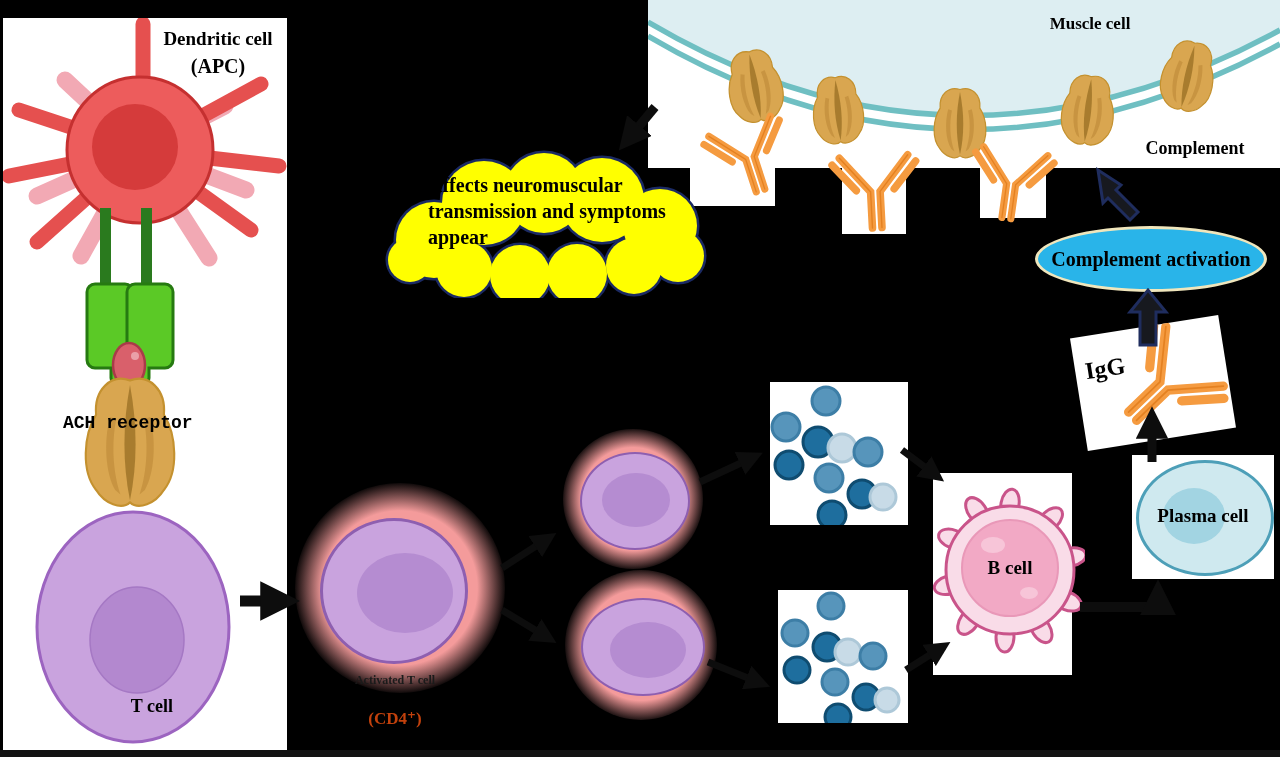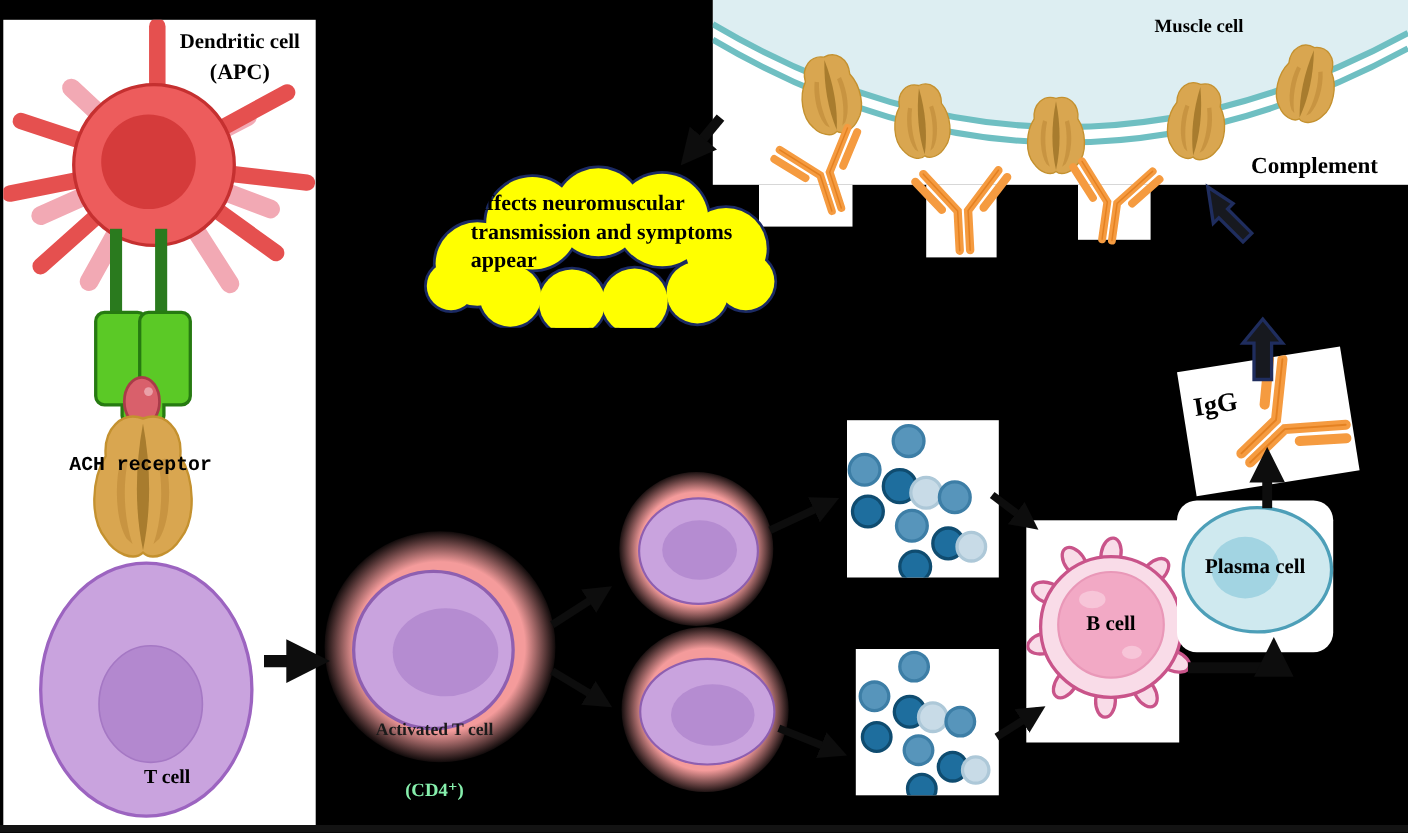--- a/index.html
+++ b/index.html
@@ -93,22 +93,22 @@
     </svg>
     <div class="lbl center" style="left:150px;top:10px;width:130px;font-size:19px;">Dendritic cell</div>
     <div class="lbl center" style="left:150px;top:37px;width:130px;font-size:20px;">(APC)</div>
     <div class="lbl" style="left:60px;top:395px;width:135px;font-size:18px;font-family:Liberation Mono, monospace;">ACH receptor</div>
     <div class="lbl center" style="left:90px;top:678px;width:80px;font-size:18px;text-align:right;">T cell</div>
   </div>
 
   <div class="halo" style="left:295px;top:483px;width:210px;height:210px;background:radial-gradient(circle,#f49b9b 0%,#f49b9b 52%,rgba(244,155,155,0) 72%);"></div>
   <div class="cell-ellipse" style="left:320px;top:518px;width:142px;height:140px;background:#c9a3de;border:3px solid #8e5fb0;"></div>
   <div class="cell-ellipse" style="left:357px;top:553px;width:96px;height:80px;background:#b58cd1;"></div>
-  <div class="lbl center" style="left:315px;top:655px;width:160px;font-size:16px;color:#1b1b1b;">Activated T cell</div>
-  <div class="lbl center" style="left:340px;top:709px;width:110px;font-size:17px;color:#86efac;">(CD4⁺)</div>
+  <div class="lbl center" style="left:315px;top:674px;width:160px;font-size:12px;color:#1b1b1b;">Activated T cell</div>
+  <div class="lbl center" style="left:340px;top:709px;width:110px;font-size:17px;color:#c2410c;">(CD4⁺)</div>
 
   <div class="halo" style="left:563px;top:429px;width:140px;height:140px;background:radial-gradient(circle,#f49b9b 0%,#f49b9b 52%,rgba(244,155,155,0) 73%);"></div>
   <div class="cell-ellipse" style="left:580px;top:452px;width:106px;height:94px;background:#c9a3de;border:2.5px solid #8e5fb0;"></div>
   <div class="cell-ellipse" style="left:602px;top:473px;width:68px;height:54px;background:#b58cd1;"></div>
 
   <div class="halo" style="left:565px;top:570px;width:152px;height:150px;background:radial-gradient(circle,#f49b9b 0%,#f49b9b 52%,rgba(244,155,155,0) 73%);"></div>
   <div class="cell-ellipse" style="left:581px;top:598px;width:120px;height:94px;background:#c9a3de;border:2.5px solid #8e5fb0;"></div>
   <div class="cell-ellipse" style="left:610px;top:622px;width:76px;height:56px;background:#b58cd1;"></div>
 
   <div class="whitebox" style="left:770px;top:382px;width:138px;height:143px;">
@@ -159,35 +159,38 @@
         <ellipse cx="44" cy="38" rx="9" ry="15" transform="rotate(325 44 38)"></ellipse>
         <circle cx="77" cy="97" r="64"></circle>
       </g>
       <circle cx="77" cy="95" r="48" fill="#f2a9c5" stroke="#e998b8" stroke-width="2"></circle>
       <ellipse cx="60" cy="72" rx="12" ry="8" fill="#f7c5d8"></ellipse>
       <ellipse cx="96" cy="120" rx="9" ry="6" fill="#f7c5d8"></ellipse>
     </svg>
     <div class="lbl center" style="left:36px;top:84px;width:82px;font-size:19px;">B cell</div>
   </div>
 
-  <div class="whitebox" style="left:1070px;top:455px;width:142px;height:138px;border-radius:18px;">
+  <div class="whitebox" style="left:1132px;top:455px;width:142px;height:124px;">
     <div class="cell-ellipse" style="left:4px;top:5px;width:132px;height:110px;background:#cfe9ef;border:3px solid #4d9fb8;"></div>
     <div class="cell-ellipse" style="left:31px;top:33px;width:62px;height:56px;background:#a2d4e2;"></div>
     <div class="lbl center" style="left:6px;top:50px;width:130px;font-size:19px;">Plasma cell</div>
   </div>
 
   <div class="whitebox" style="left:1078px;top:326px;width:150px;height:114px;transform:rotate(-9deg);">
     <svg class="abs" style="left:28px;top:0px;" width="122" height="114" viewBox="0 0 122 114">
       <g transform="translate(64,57) rotate(55) scale(1.15) translate(-50,-50)">
         <use href="#sym-antibody" width="100" height="100"></use>
       </g>
     </svg>
     <div class="lbl" style="left:10px;top:22px;font-size:24px;">IgG</div>
   </div>
 
+  <div class="abs" style="left:1035px;top:226px;width:226px;height:60px;border-radius:50%;background:#29b4e9;border:3px solid #f0e6bc;display:flex;align-items:center;justify-content:center;">
+    <div class="lbl" style="position:static;font-size:20px;">Complement activation</div>
+  </div>
 
   <div class="whitebox" style="left:648px;top:0px;width:632px;height:168px;"></div>
   <div class="whitebox" style="left:690px;top:168px;width:85px;height:38px;"></div>
   <div class="whitebox" style="left:842px;top:168px;width:64px;height:66px;"></div>
   <div class="whitebox" style="left:980px;top:168px;width:66px;height:50px;"></div>
   <svg class="abs" style="left:648px;top:0px;" width="632" height="245" viewBox="0 0 632 245">
     <path d="M0,22 Q310,205 632,30 L632,0 L0,0 Z" fill="#ddeef2"></path>
     <path d="M0,22 Q310,205 632,30" fill="none" stroke="#6fbfc2" stroke-width="5.5"></path>
     <path d="M0,36 Q310,219 632,44" fill="none" stroke="#6fbfc2" stroke-width="5.5"></path>
     <g>
@@ -213,21 +216,21 @@
         </g>
       <g transform="translate(227,185) rotate(-3) scale(0.95) translate(-50,-50)">
           <use href="#sym-antibody" width="100" height="100"></use>
         </g>
       <g transform="translate(364,178) rotate(8) scale(0.9) translate(-50,-50)">
           <use href="#sym-antibody" width="100" height="100"></use>
         </g>
     </g>
   </svg>
   <div class="lbl center" style="left:1025px;top:14px;width:130px;font-size:17px;">Muscle cell</div>
-  <div class="lbl center" style="left:1130px;top:138px;width:130px;font-size:21px;">Complement</div>
+  <div class="lbl center" style="left:1130px;top:138px;width:130px;font-size:18px;">Complement</div>
 
   <svg class="abs" style="left:372px;top:148px;" width="344" height="150" viewBox="0 0 344 150">
     <g stroke="#1b2a63" stroke-width="5" fill="#ffff00">
       <circle cx="62" cy="92" r="38"></circle>
         <circle cx="112" cy="55" r="42"></circle>
         <circle cx="172" cy="45" r="40"></circle>
       <circle cx="230" cy="52" r="42"></circle>
         <circle cx="288" cy="78" r="37"></circle>
         <circle cx="306" cy="108" r="26"></circle>
       <circle cx="262" cy="118" r="28"></circle>

